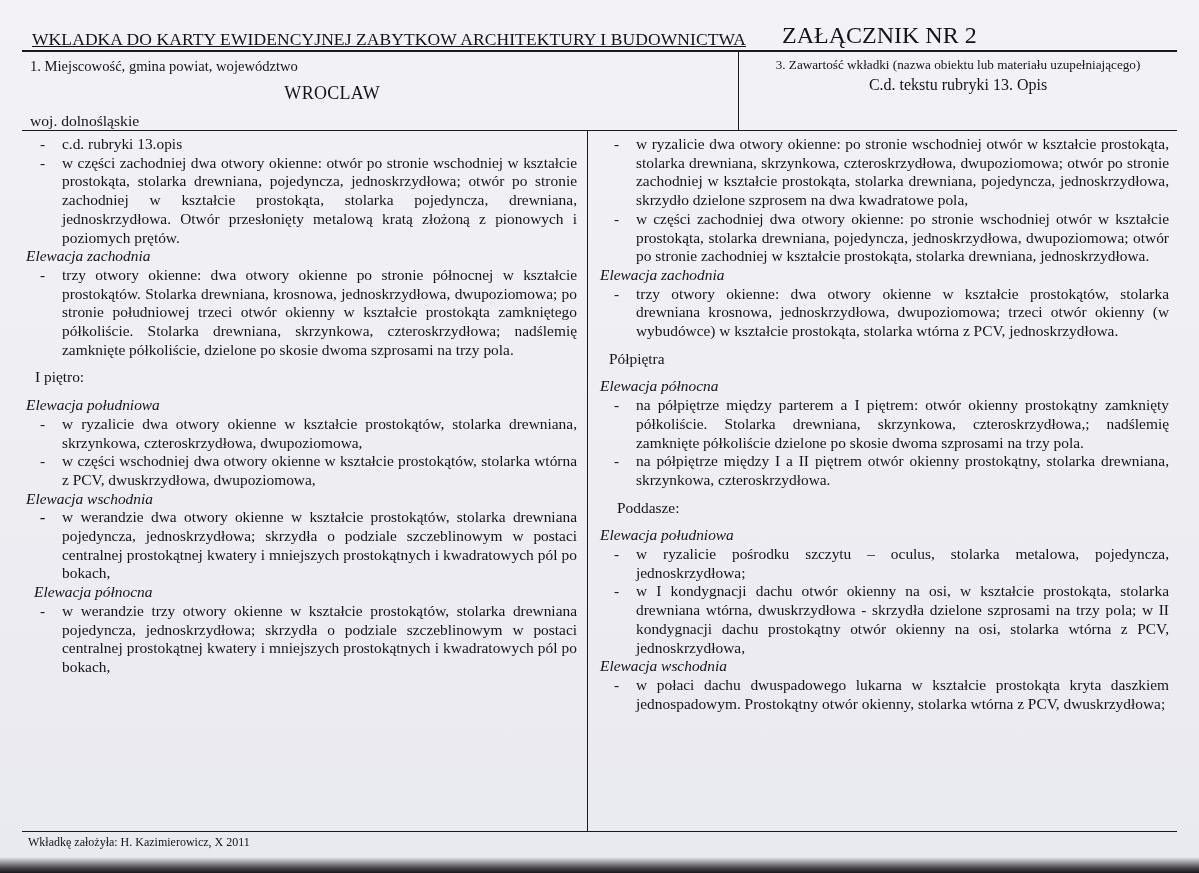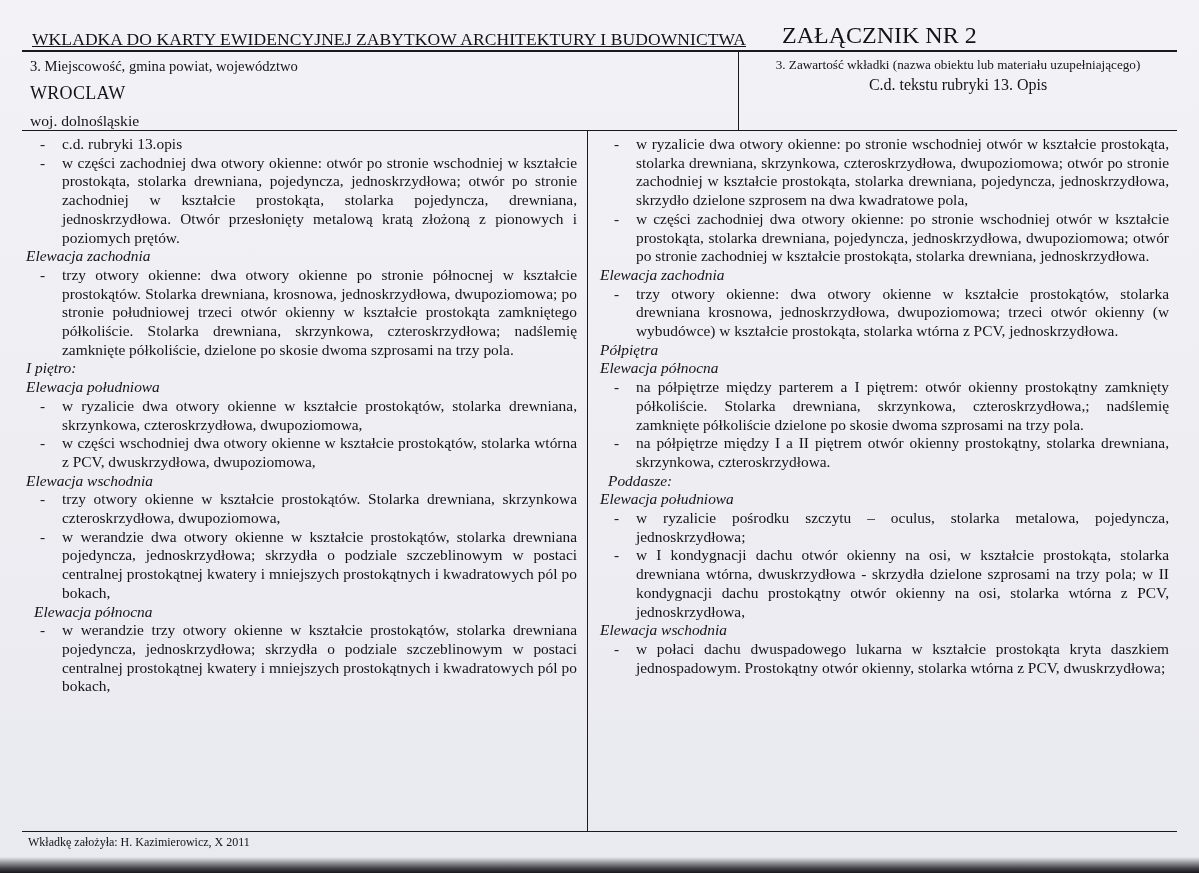--- a/index.html
+++ b/index.html
@@ -80,20 +80,21 @@
   }
   .hdr-label-sm {
     font-size: 13.2px;
     line-height: 1.25;
     text-align: center;
   }
   .hdr-big {
     font-size: 18px;
     margin-top: 7px;
     letter-spacing: .3px;
+    text-align: right;
   }
   .hdr-big.center { text-align: center; }
   .hdr-sub {
     font-size: 15.6px;
     margin-top: 8px;
   }
   .hdr-c3-sub {
     font-size: 16px;
     text-align: center;
     margin-top: 2px;
@@ -112,23 +113,22 @@
     box-sizing: border-box;
     overflow: hidden;
   }
   .col-left  { left: 0;    width: 565px; padding: 4px 10px 0 4px; }
   .col-right { left: 565px; width: 590px; border-left: 1.6px solid #1b1a22; padding: 4px 8px 0 12px; }
 
   .blk { font-size: 15.4px; line-height: 1.215; }
 
   
   .p-plain {
-    margin: 0;
+    margin: 9px;
     text-align: justify;
-    font-style: italic;
   }
   
   .p-head {
     margin: 0;
     font-style: italic;
   }
   .indent-1 { padding-left: 8px; }
 
   
   .item {
@@ -172,21 +172,21 @@
   <div class="sheet">
 
     <div class="title-row">
       <div class="title-main">WKLADKA DO KARTY EWIDENCYJNEJ ZABYTKOW ARCHITEKTURY I BUDOWNICTWA</div>
       <div class="title-annex">ZAŁĄCZNIK NR 2</div>
     </div>
 
     <div class="hdr">
 
       <div class="hdr-cell hdr-c1">
-        <div class="hdr-label">3. Miejscowość, gmina powiat, województwo</div>
+        <div class="hdr-label">1. Miejscowość, gmina powiat, województwo</div>
         <div class="hdr-big">WROCLAW</div>
         <div class="hdr-sub">woj. dolnośląskie</div>
       </div>
 
 
       <div class="hdr-cell hdr-c3">
         <div class="hdr-label-sm">3. Zawartość wkładki (nazwa obiektu lub materiału uzupełniającego)</div>
         <div class="hdr-c3-sub">C.d. tekstu rubryki 13. Opis</div>
       </div>
 
@@ -196,21 +196,21 @@
       <div class="col col-left blk" id="col-left">
           <p class="item"><span class="dash">-</span><span>c.d. rubryki 13.opis</span></p>
           <p class="item"><span class="dash">-</span><span>w części zachodniej dwa otwory okienne: otwór po stronie wschodniej w kształcie prostokąta, stolarka drewniana, pojedyncza, jednoskrzydłowa; otwór po stronie zachodniej w kształcie prostokąta, stolarka pojedyncza, drewniana, jednoskrzydłowa. Otwór przesłonięty metalową kratą złożoną z pionowych i poziomych prętów.</span></p>
           <p class="p-head">Elewacja zachodnia</p>
           <p class="item"><span class="dash">-</span><span>trzy otwory okienne: dwa otwory okienne po stronie północnej w kształcie prostokątów. Stolarka drewniana, krosnowa, jednoskrzydłowa, dwupoziomowa; po stronie południowej trzeci otwór okienny w kształcie prostokąta zamkniętego półkoliście. Stolarka drewniana, skrzynkowa, czteroskrzydłowa; nadślemię zamknięte półkoliście, dzielone po skosie dwoma szprosami na trzy pola.</span></p>
           <p class="p-plain">I piętro:</p>
           <p class="p-head">Elewacja południowa</p>
           <p class="item"><span class="dash">-</span><span>w ryzalicie dwa otwory okienne w kształcie prostokątów, stolarka drewniana, skrzynkowa, czteroskrzydłowa, dwupoziomowa,</span></p>
           <p class="item"><span class="dash">-</span><span>w części wschodniej dwa otwory okienne w kształcie prostokątów, stolarka wtórna z PCV, dwuskrzydłowa, dwupoziomowa,</span></p>
           <p class="p-head">Elewacja wschodnia</p>
-          <p class="item"><span class="dash">-</span><span>trzy otwory okienne w kształcie prostokątów. Stolarka drewniana, skrzynkowa czteroskrzydłowa, dwupoziomowa,</span></p>
+          <p class="item"><span class="dash">-</span></p>
           <p class="item"><span class="dash">-</span><span>w werandzie dwa otwory okienne w kształcie prostokątów, stolarka drewniana pojedyncza, jednoskrzydłowa;    skrzydła   o   podziale szczeblinowym w postaci centralnej prostokątnej kwatery i mniejszych prostokątnych i kwadratowych pól po bokach,</span></p>
           <p class="p-head indent-1">Elewacja północna</p>
           <p class="item"><span class="dash">-</span><span>w werandzie trzy otwory okienne w kształcie prostokątów, stolarka drewniana pojedyncza, jednoskrzydłowa;    skrzydła   o   podziale szczeblinowym w postaci centralnej prostokątnej kwatery i mniejszych prostokątnych i kwadratowych pól po bokach,</span></p>
         </div>
       <div class="col col-right blk" id="col-right">
           <p class="item"><span class="dash">-</span><span>w ryzalicie dwa otwory okienne: po stronie wschodniej otwór w kształcie prostokąta,    stolarka    drewniana,    skrzynkowa,    czteroskrzydłowa, dwupoziomowa; otwór po stronie zachodniej w kształcie prostokąta, stolarka drewniana, pojedyncza, jednoskrzydłowa, skrzydło dzielone szprosem na dwa kwadratowe pola,</span></p>
           <p class="item"><span class="dash">-</span><span>w części zachodniej dwa otwory okienne: po stronie wschodniej otwór w kształcie prostokąta, stolarka drewniana, pojedyncza, jednoskrzydłowa, dwupoziomowa; otwór po stronie zachodniej w kształcie prostokąta, stolarka drewniana, jednoskrzydłowa.</span></p>
           <p class="p-head">Elewacja zachodnia</p>
           <p class="item"><span class="dash">-</span><span>trzy otwory okienne: dwa otwory okienne w kształcie prostokątów, stolarka drewniana krosnowa, jednoskrzydłowa, dwupoziomowa; trzeci otwór okienny (w   wybudówce)   w   kształcie   prostokąta,   stolarka   wtórna   z   PCV, jednoskrzydłowa.</span></p>
           <p class="p-plain">Półpiętra</p>

